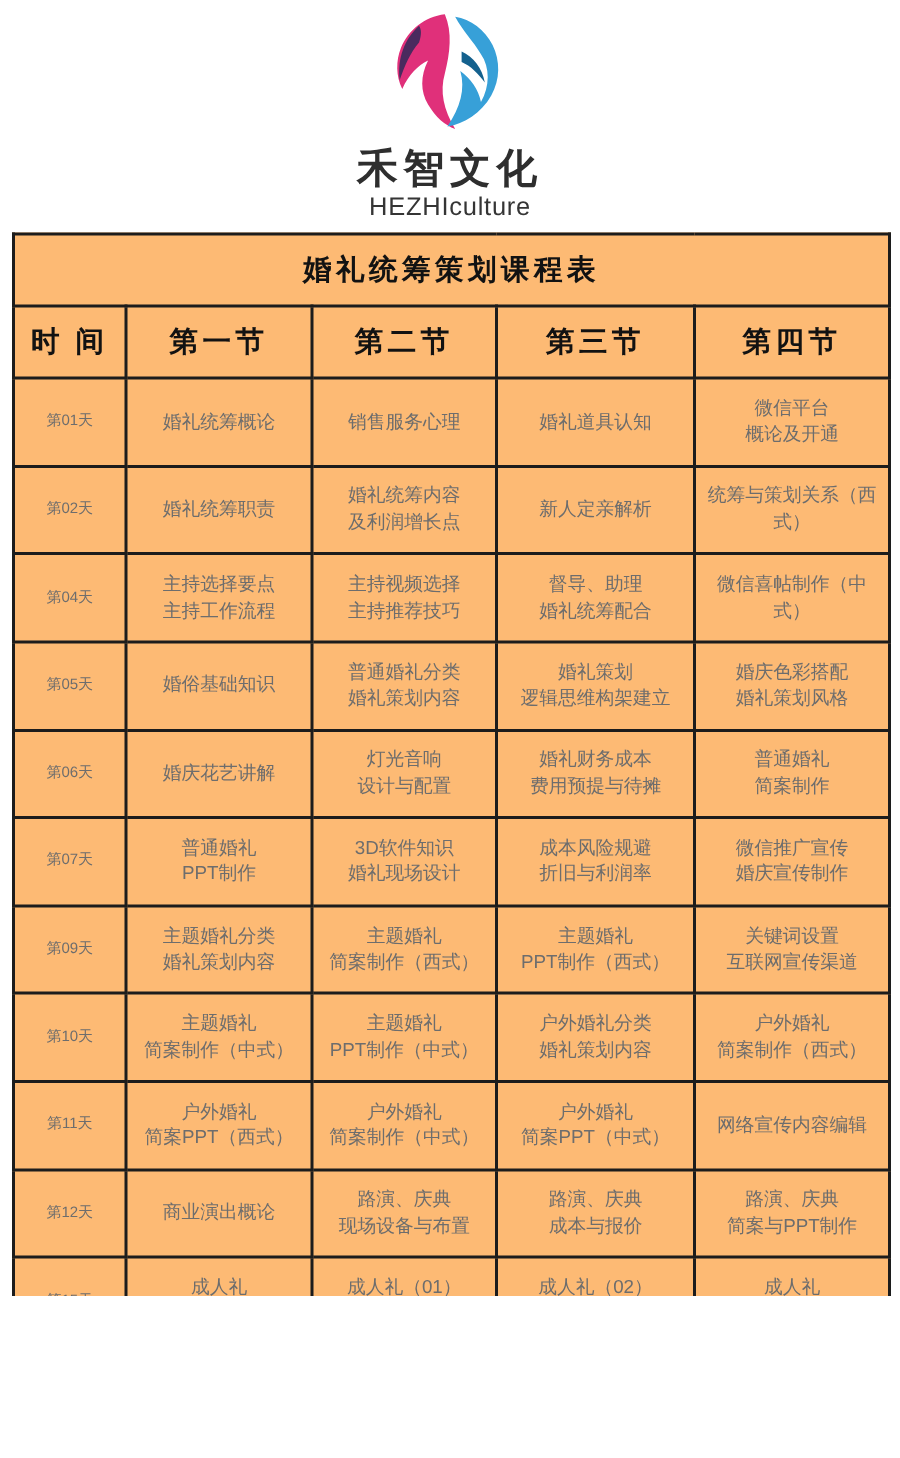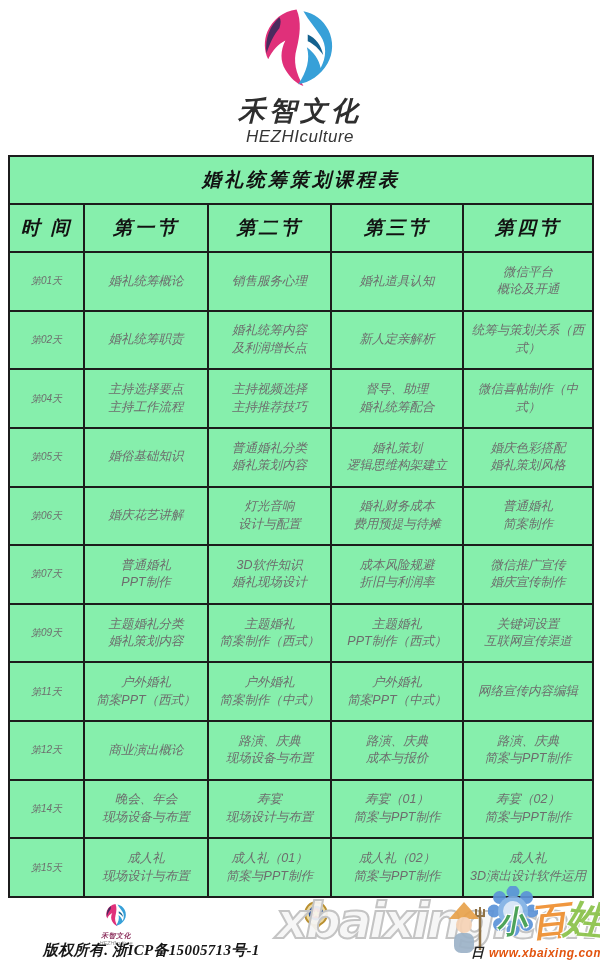--- a/index.html
+++ b/index.html
@@ -1,27 +1,27 @@
 <!DOCTYPE html>
 <html><head>
 <meta charset="utf-8">
 <style>
   html,body{margin:0;padding:0;background:#fff;}
-  .page{position:relative;width:600px;height:972px;background:#ffffff;overflow:hidden;
-        font-family:"Liberation Sans", sans-serif;font-style:italic;}
+  .page{position:relative;width:600px;height:864px;background:#ffffff;overflow:hidden;
+        font-family:"Liberation Sans", sans-serif;}
 
   
   .brand{position:absolute;top:6px;left:0;width:100%;text-align:center;}
   .brand-mark{width:86px;height:86px;display:inline-block;}
   .brand-name{font-size:27px;font-weight:600;color:#2e2e2e;letter-spacing:4px;line-height:1.1;margin-top:1px;}
   .brand-en{font-size:17px;font-weight:500;color:#353535;letter-spacing:0.5px;line-height:1.15;}
 
   
   table.course{position:absolute;top:155px;left:8px;width:584px;height:743px;
-               border-collapse:collapse;table-layout:fixed;background:#86efac;}
+               border-collapse:collapse;table-layout:fixed;background:#fdba74;}
   .course th,.course td{border:2px solid #1c1c1c;text-align:center;vertical-align:middle;padding:1px 2px;}
   .title-cell{font-family:"Liberation Serif", serif;font-size:29px;font-weight:bold;color:#0e0e0e;
               letter-spacing:5px;height:59px;}
   .course thead th{font-family:"Liberation Serif", serif;font-size:19px;font-weight:bold;color:#121212;
                    height:44px;letter-spacing:3px;}
   .course tbody td{font-size:12.5px;color:#6d6d6d;line-height:1.4;}
   .course tbody td.day{font-size:10px;color:#6d6d6d;}
 
   
   .f-logo{position:absolute;left:96px;top:903px;width:40px;text-align:center;z-index:1;}
@@ -130,39 +130,39 @@
           <td>微信推广宣传<br>婚庆宣传制作</td>
         </tr>
         <tr>
           <td class="day">第09天</td>
           <td>主题婚礼分类<br>婚礼策划内容</td>
           <td>主题婚礼<br>简案制作（西式）</td>
           <td>主题婚礼<br>PPT制作（西式）</td>
           <td>关键词设置<br>互联网宣传渠道</td>
         </tr>
         <tr>
+          <td class="day">第10天</td>
+          <td>主题婚礼<br>简案制作（中式）</td>
+          <td>主题婚礼<br>PPT制作（中式）</td>
+          <td>户外婚礼分类<br>婚礼策划内容</td>
+          <td>户外婚礼<br>简案制作（西式）</td>
+        </tr>
+        <tr>
           <td class="day">第11天</td>
           <td>户外婚礼<br>简案PPT（西式）</td>
           <td>户外婚礼<br>简案制作（中式）</td>
           <td>户外婚礼<br>简案PPT（中式）</td>
           <td>网络宣传内容编辑</td>
         </tr>
         <tr>
           <td class="day">第12天</td>
           <td>商业演出概论</td>
           <td>路演、庆典<br>现场设备与布置</td>
           <td>路演、庆典<br>成本与报价</td>
           <td>路演、庆典<br>简案与PPT制作</td>
-        </tr>
-        <tr>
-          <td class="day">第14天</td>
-          <td>晚会、年会<br>现场设备与布置</td>
-          <td>寿宴<br>现场设计与布置</td>
-          <td>寿宴（01）<br>简案与PPT制作</td>
-          <td>寿宴（02）<br>简案与PPT制作</td>
         </tr>
         <tr>
           <td class="day">第15天</td>
           <td>成人礼<br>现场设计与布置</td>
           <td>成人礼（01）<br>简案与PPT制作</td>
           <td>成人礼（02）<br>简案与PPT制作</td>
           <td>成人礼<br>3D演出设计软件运用</td>
         </tr>
       </tbody>
   </table>

